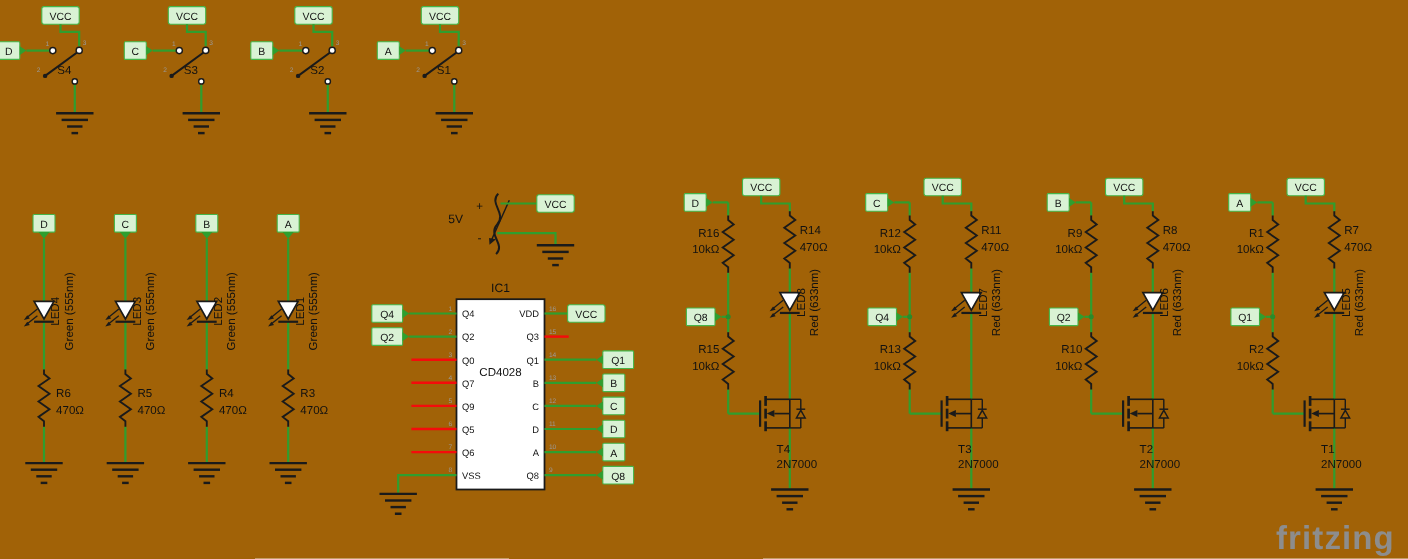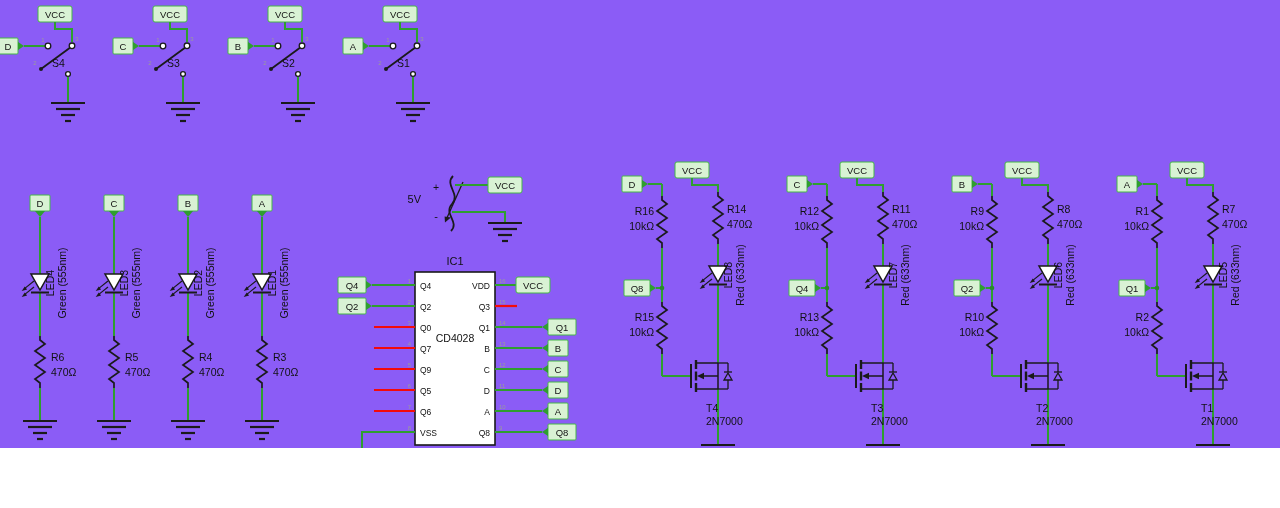--- a/index.html
+++ b/index.html
@@ -1,16 +1,16 @@
 <!DOCTYPE html>
 <html><head>
 <meta charset="utf-8">
 <style>
   html,body{margin:0;padding:0;background:#fff}
-  .stage{position:relative;width:1280px;height:448px;background:#8b5cf6;overflow:hidden}
+  .stage{position:relative;width:1280px;height:508px;background:#a16207;overflow:hidden}
   svg{display:block}
   text{font-family:"Liberation Sans",sans-serif;fill:#111}
   .t{font-size:10.5px}
   .ft{font-size:9.5px}
   .tm{text-anchor:middle}
   .te{text-anchor:end}
   .pn{font-size:6px;fill:#9b9b9b}
   .icpin{font-size:8.5px}
   .big{font-size:11px}
   .wire{stroke:#2f9e2f;stroke-width:2;fill:none}

